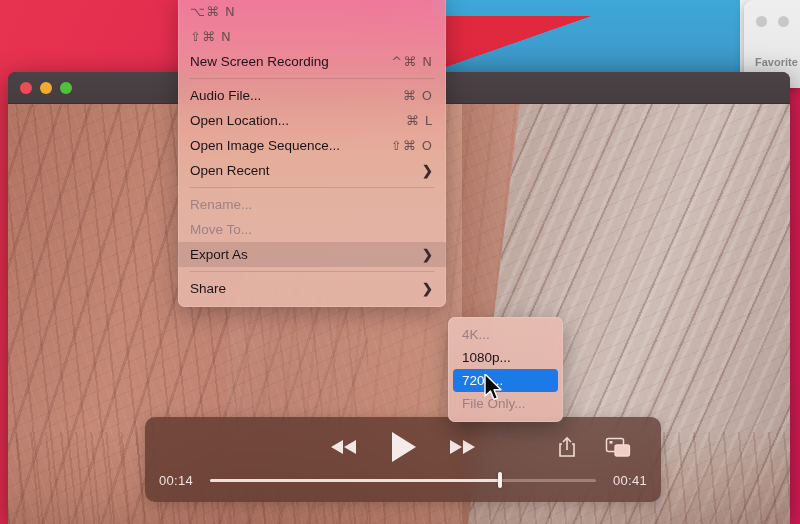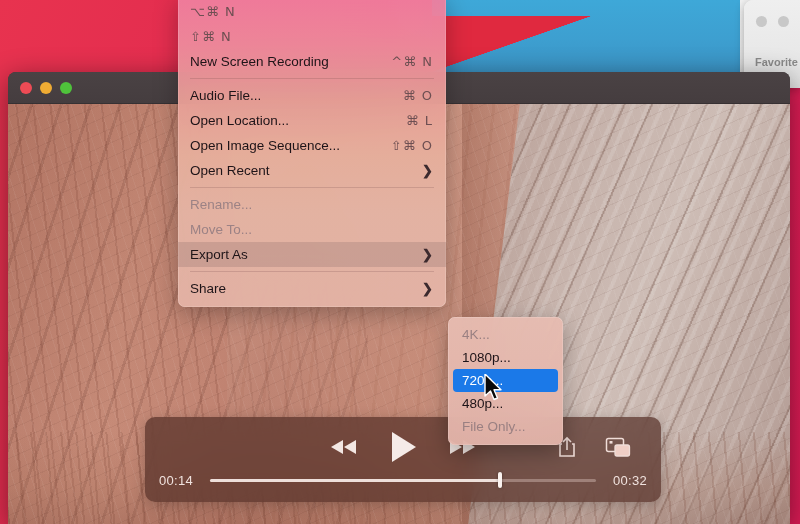--- a/index.html
+++ b/index.html
@@ -286,21 +286,21 @@
         </svg>
       </div>
 
       <div id="timeline-row">
         <div class="time-label">00:14</div>
         <div id="scrubber">
           <div id="scrub-track"></div>
           <div id="scrub-fill" style="width: 75%;"></div>
           <div id="scrub-handle" style="left: 75%;"></div>
         </div>
-        <div class="time-label" id="time-end">00:32</div>
+        <div class="time-label" id="time-end">00:41</div>
       </div>
 
     </div>
   </div>
 </div>
 
 <div id="file-menu">
     <div class="mi">
       <span class="sc">⌥⌘ N</span>
     </div>
@@ -343,21 +343,20 @@
     <div class="mi">
       <span class="label">Share</span>
       <span class="arrow">❯</span>
     </div>
   </div>
 
 <div id="export-submenu">
     <div class="si disabled">4K...</div>
     <div class="si">1080p...</div>
     <div class="si selected">720p...</div>
-    <div class="si">480p...</div>
     <div class="si disabled">File Only...</div>
   </div>
 
 <div id="cursor" style="left: 484px; top: 374px;">
   <svg width="22" height="30" viewBox="0 0 22 30">
     <polygon points="1,0 1,22 6.5,17 10,25.5 13.5,24 10,15.8 17,15.8" fill="#0a0a0a" stroke="#ffffff" stroke-width="1.4" stroke-linejoin="round"></polygon>
   </svg>
 </div>
 
 </body></html>

